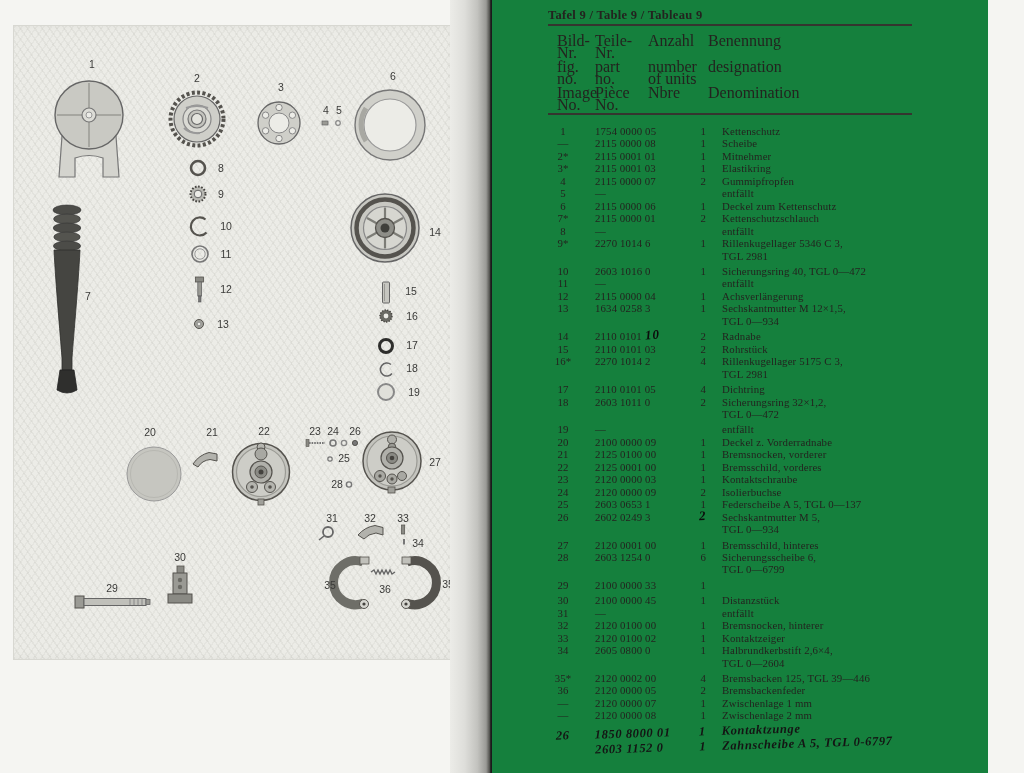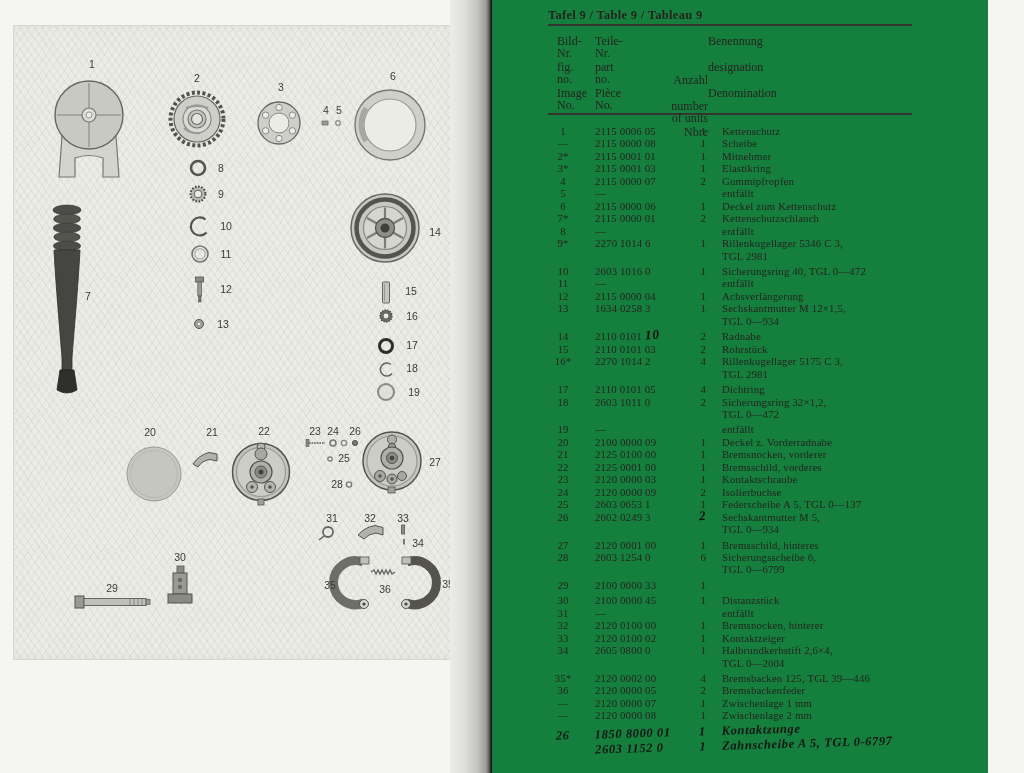--- a/index.html
+++ b/index.html
@@ -23,22 +23,22 @@
     background:linear-gradient(to right,#ececE8 0%,#dededa 35%,#c3c3bf 65%,#9a9a96 86%,#555551 94%,#1e1e1c 97%,#16161a 100%);}
 
   
   .right-page{position:absolute;left:492px;top:0;width:496px;height:773px;background:#15803d;}
   .table-area{position:absolute;left:56px;top:8px;width:420px;color:#23231f;}
   .title{font-size:12.5px;font-weight:bold;letter-spacing:.3px;height:14px;}
   .rule{height:2px;background:#35352f;width:364px;}
   .rule-top{margin-top:2px;}
   .thead{margin-top:9px;padding-left:9px;}
   .hrow{display:grid;grid-template-columns:38px 53px 60px 14px 246px;height:25px;margin-bottom:1px;
-        font-size:12px;line-height:12px;}
-  .hrow .h-qty{text-align:right;margin-top:39px;}
+        font-size:16px;line-height:12px;}
+  .hrow .h-qty{}
   .rule-mid{margin-top:1px;}
   .tbody{margin-top:10px;}
   .trow{display:grid;grid-template-columns:30px 17px 88px 23px 16px 246px;
         font-size:10.8px;line-height:12.45px;letter-spacing:.15px;}
   .trow.two{margin-bottom:3px;}
   .c-fig{grid-column:1;text-align:center;}
   .c-part{grid-column:3;white-space:nowrap;}
   .c-qty{grid-column:4;text-align:right;}
   .c-name{grid-column:6;}
   .ln{display:block;}
@@ -348,21 +348,21 @@
             </span>
           </div>
         </div>
       <div class="rule rule-mid"></div>
       <div class="tbody" id="tbody">
           <div class="trow">
             <span class="c-fig">
               <span class="ln">1</span>
             </span>
             <span class="c-part">
-              <span class="ln">2115 0006 05</span>
+              <span class="ln">1754 0000 05</span>
             </span>
             <span class="c-qty">
               <span class="ln">1</span>
             </span>
             <span class="c-name">
               <span class="ln">Kettenschutz</span>
             </span>
           </div>
           <div class="trow">
             <span class="c-fig">

